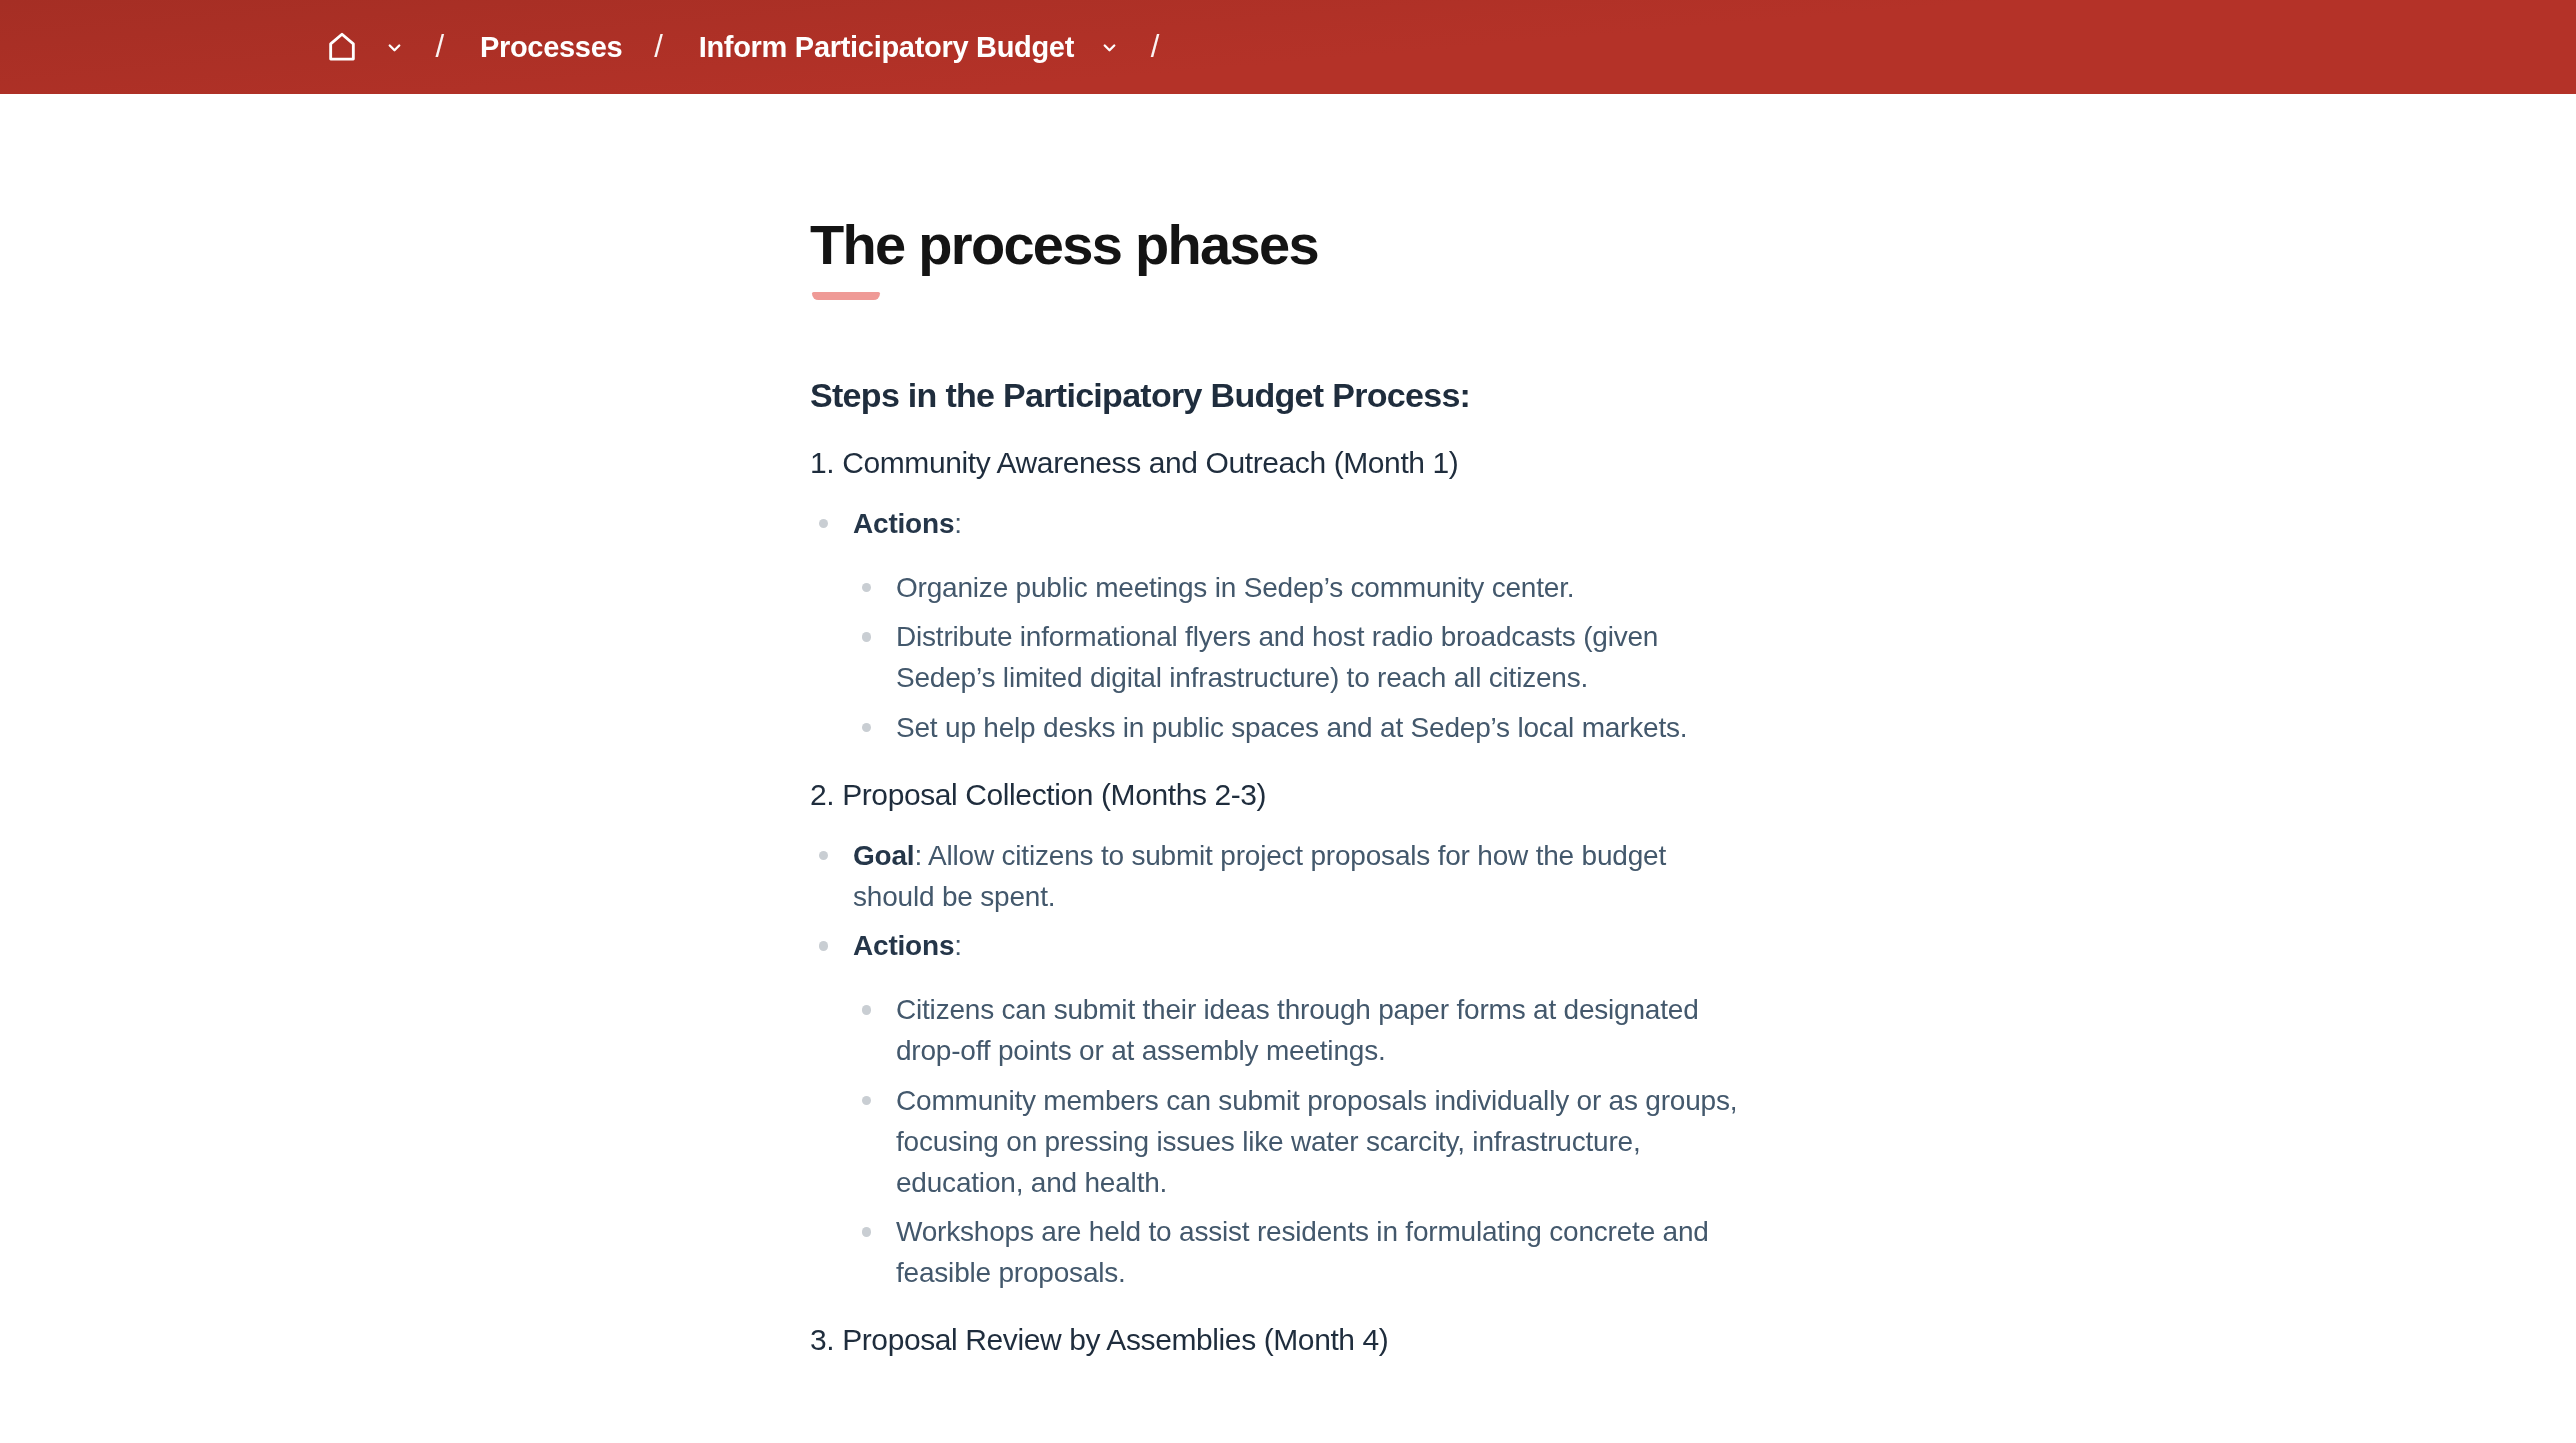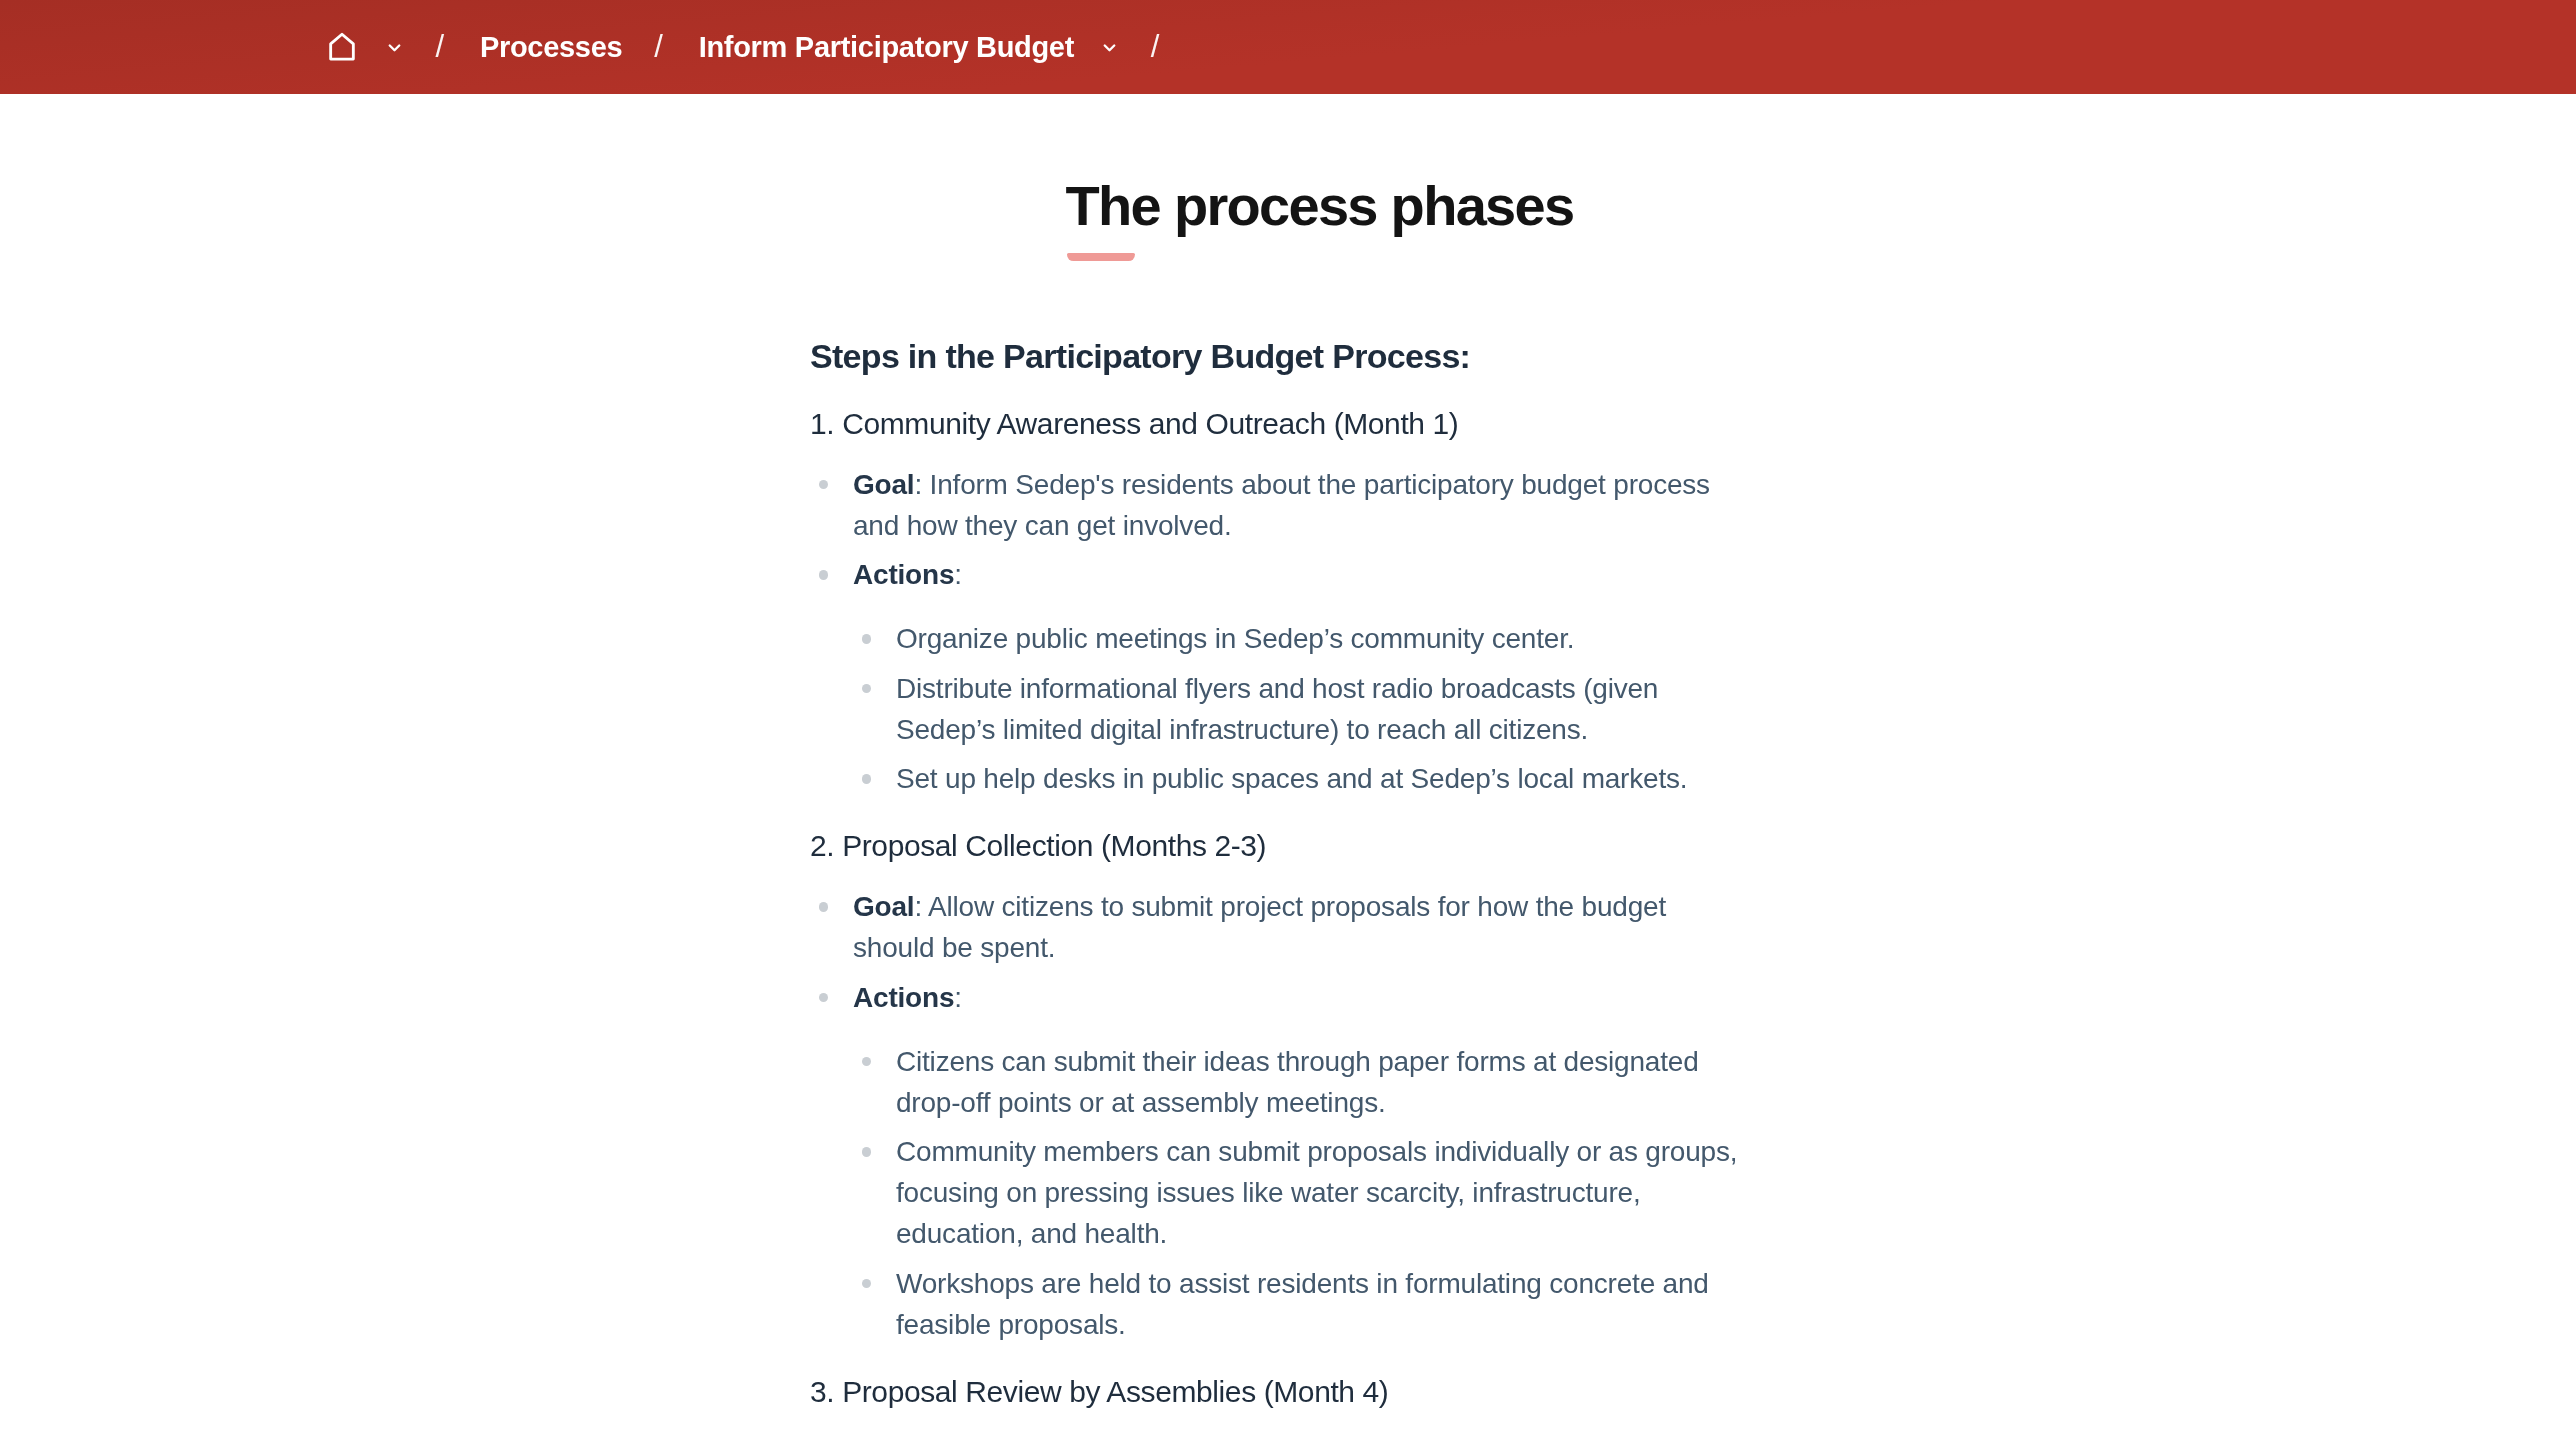--- a/index.html
+++ b/index.html
@@ -40,21 +40,21 @@
   .chev-btn svg{display:block;}
   .sep{margin-left:32px;font-weight:400;font-size:31px;opacity:.95;}
   .crumb-link{margin-left:36px;}
 
   
   main{display:block;}
   .content{
     margin-left:810px;
     width:1019px;
   }
-  .title-wrap{text-align:center;margin-top:78px;}
+  .title-wrap{margin-top:117px;}
   h1{
     display:inline-block;position:relative;
     font-size:56px;font-weight:700;letter-spacing:-1.7px;
     line-height:1.2;color:var(--title-text);
     padding-bottom:22px;
   }
   h1::after{
     content:"";position:absolute;left:1.7px;bottom:0;
     width:68px;height:8.5px;background:var(--title-underline);
     border-radius:1.7px 1.7px 6.8px 6.8px;
@@ -120,22 +120,20 @@
   <div class="content">
     <div class="title-wrap">
       <h1>The process phases</h1>
     </div>
 
     <section class="doc">
       <h2>Steps in the Participatory Budget Process:</h2>
 
       <h3>1. Community Awareness and Outreach (Month 1)</h3>
       <ul class="l1">
-        <li><span class="lbl">Goal</span><span class="pre">: Inform Sedep's residents about the participatory budget process
-and how they can get involved.</span></li>
         <li><span class="lbl">Actions</span><span>:</span>
           <ul class="l2">
             <li class="pre">Organize public meetings in Sedep’s community center.</li>
             <li class="pre">Distribute informational flyers and host radio broadcasts (given
 Sedep’s limited digital infrastructure) to reach all citizens.</li>
             <li class="pre">Set up help desks in public spaces and at Sedep’s local markets.</li>
           </ul>
         </li>
       </ul>
 

